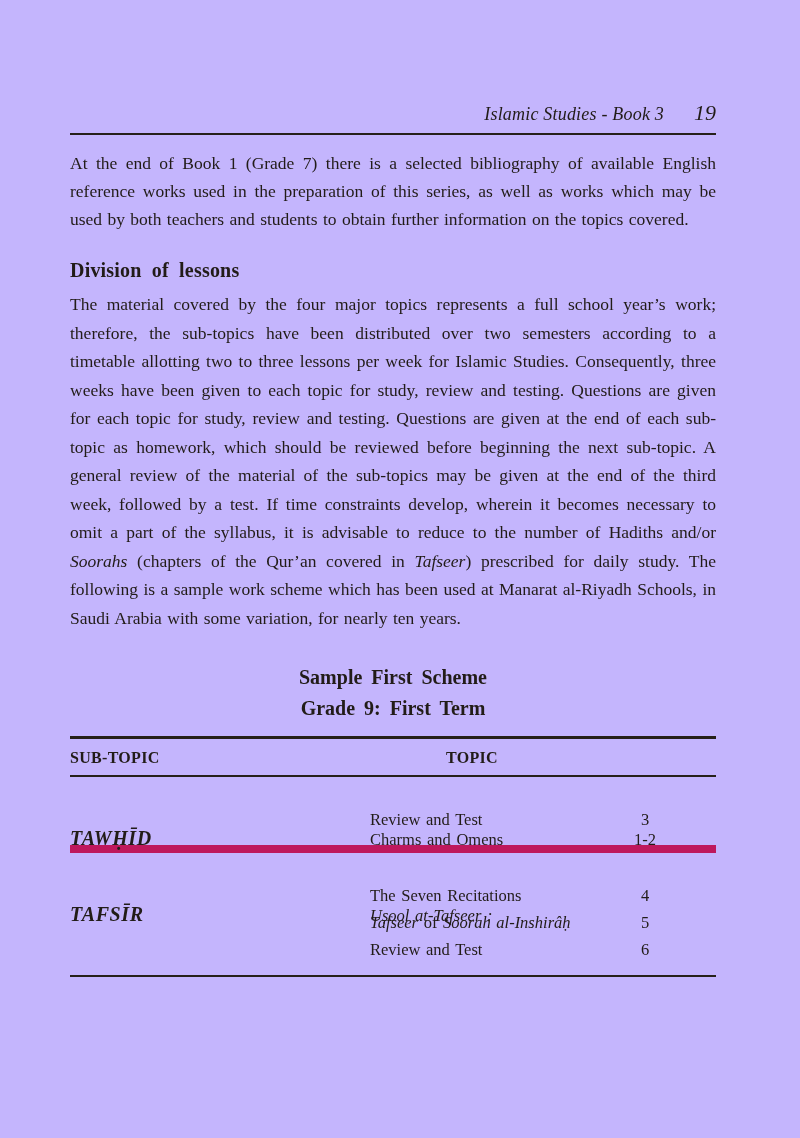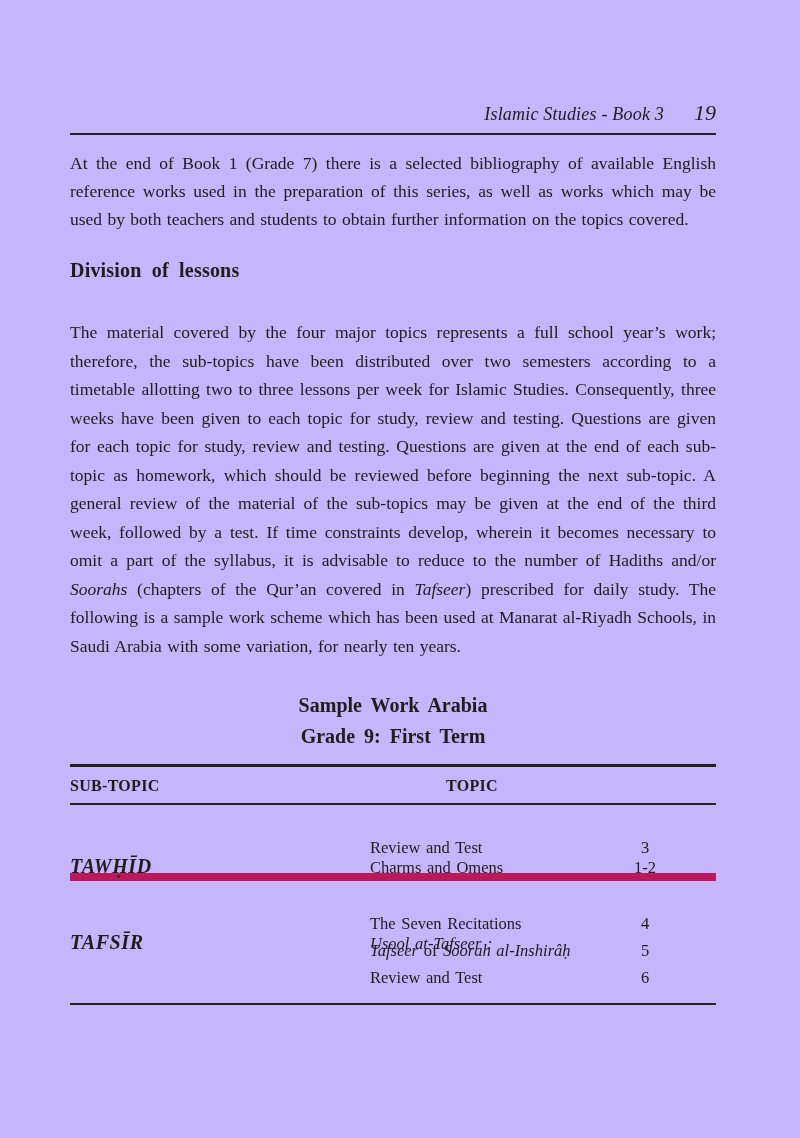--- a/index.html
+++ b/index.html
@@ -41,21 +41,21 @@
     word-spacing: 1px;
   }
   .section-heading {
     font-size: 20px;
     font-weight: bold;
     margin: 26px 0 0 0;
     word-spacing: 5px;
     letter-spacing: 0.2px;
   }
   .para.lessons {
-    margin-top: 36px;
+    margin-top: 8px;
     line-height: 28.5px;
   }
   
   .scheme-heading {
     margin-top: 30px;
     text-align: center;
     font-weight: bold;
     font-size: 20px;
     line-height: 31px;
     word-spacing: 4px;
@@ -125,21 +125,21 @@
   </div>
   <hr class="header-rule">
 
   <p class="para">At the end of Book 1 (Grade 7) there is a selected bibliography of available English reference works used in the preparation of this series, as well as works which may be used by both teachers and students to obtain further information on the topics covered.</p>
 
   <h2 class="section-heading">Division of lessons</h2>
 
   <p class="para lessons"><span>The material covered by the four major topics represents a full school year’s work; therefore, the sub-topics have been distributed over two semesters according to a timetable allotting two to three lessons per week for Islamic Studies. Consequently, three weeks have been given to each topic for study, review and testing. Questions are given for each topic for study, review and testing. Questions are given at the end of each sub-topic as homework, which should be reviewed before beginning the next sub-topic. A general review of the material of the sub-topics may be given at the end of the third week, followed by a test. If time constraints develop, wherein it becomes necessary to omit a part of the syllabus, it is advisable to reduce to the number of Hadiths and/or </span><i>Soorahs</i><span> (chapters of the Qur’an covered in </span><i>Tafseer</i><span>) prescribed for daily study. The following is a sample work scheme which has been used at Manarat al-Riyadh Schools, in Saudi Arabia with some variation, for nearly ten years.</span></p>
 
   <div class="scheme-heading">
-    <div>Sample Work Arabia</div>
+    <div>Sample First Scheme</div>
     <div>Grade 9: First Term</div>
   </div>
 
   <div class="work-table">
     <div class="thead">
       <div class="col-sub">SUB-TOPIC</div>
       <div class="col-week">TOPIC</div>
     </div>
     <div>
         <div class="tgroup">

